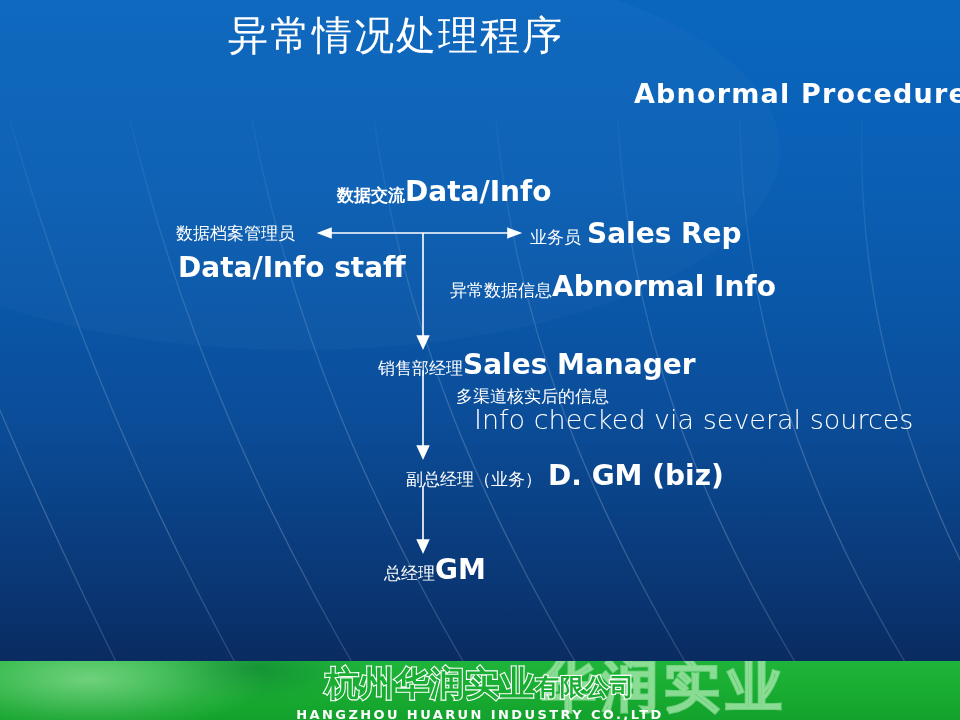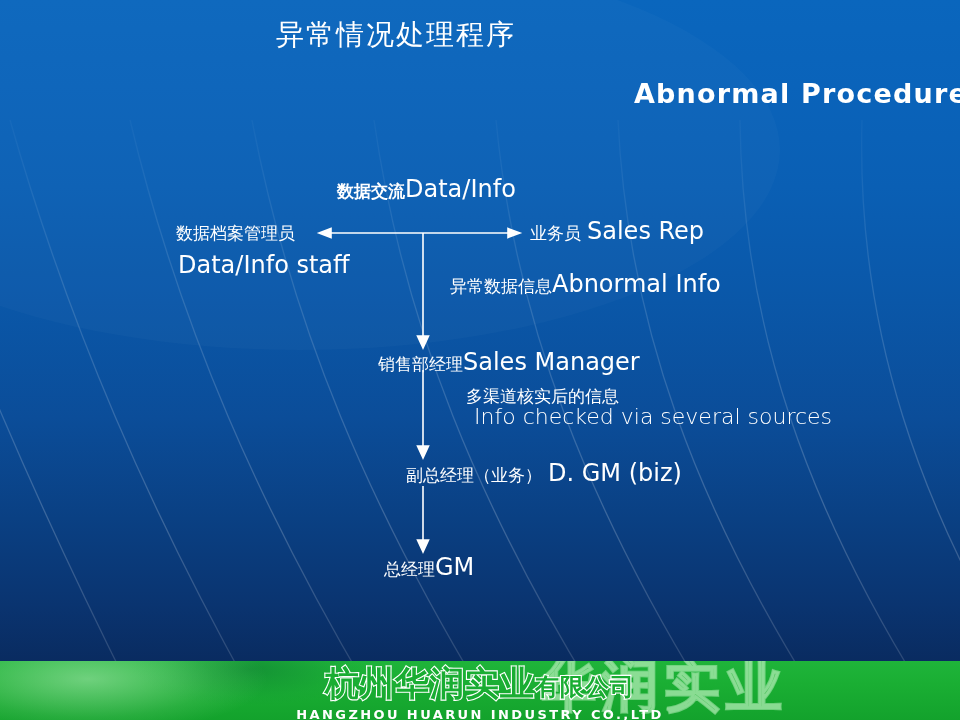--- a/index.html
+++ b/index.html
@@ -29,21 +29,21 @@
 
   
   #bg-globe { position:absolute; inset:0; width:960px; height:720px; pointer-events:none; }
 
   
   .title-zone { position:absolute; left:0; top:0; width:960px; text-align:center; }
 
   .title-cn {
     position:absolute; left:0; top:9px; width:792px;
     font-family:"DejaVu Serif","Liberation Serif", serif;
-    font-size:28px; line-height:52px; font-weight:400;
+    font-size:40px; line-height:52px; font-weight:400;
     color:#ffffff; letter-spacing:2px;
   }
   .title-en {
     position:absolute; left:8px; top:73px; width:960px;
     font-family:"DejaVu Sans","Liberation Sans", sans-serif;
     font-size:27px; line-height:42px; font-weight:bold;
     color:#ffffff; letter-spacing:1.2px;text-align:right;
   }
 
   
@@ -51,35 +51,35 @@
   .cn {
     font-family:"DejaVu Serif","Liberation Serif", serif;
     font-size:17px;
   }
   .cn-b {
     font-family:"DejaVu Serif","Liberation Serif", serif;
     font-size:17px; font-weight:bold;
   }
   .en {
     font-family:"DejaVu Sans","Liberation Sans", sans-serif;
-    font-size:24px; font-weight:400;
+    font-size:28px; font-weight:700;
   }
   .en-sm {
     font-family:"DejaVu Sans","Liberation Sans", sans-serif;
-    font-size:22px; font-weight:300;
+    font-size:27px; font-weight:300;
   }
 
   
   #n-dataflow   { left:337px; top:175px; }
   #n-staff-cn   { left:176px; top:222px; }
   #n-staff-en   { left:178px; top:251px; }
   #n-rep        { left:530px; top:217px; }
   #n-abnormal   { left:450px; top:270px; }
   #n-salesmgr   { left:358px; top:348px;margin-left:20px; }
-  #n-checked-cn { left:466px; top:385px; }
+  #n-checked-cn { left:456px; top:385px; }
   #n-checked-en { left:474px; top:404px; }
   #n-dgm        { left:368px; top:459px;margin-left:38px; }
   #n-gm         { left:384px; top:553px; }
 
   
   #arrows { position:absolute; inset:0; width:960px; height:720px; pointer-events:none; }
 
   
   #footer {
     position:absolute; left:0; bottom:0; width:960px; height:59px;

